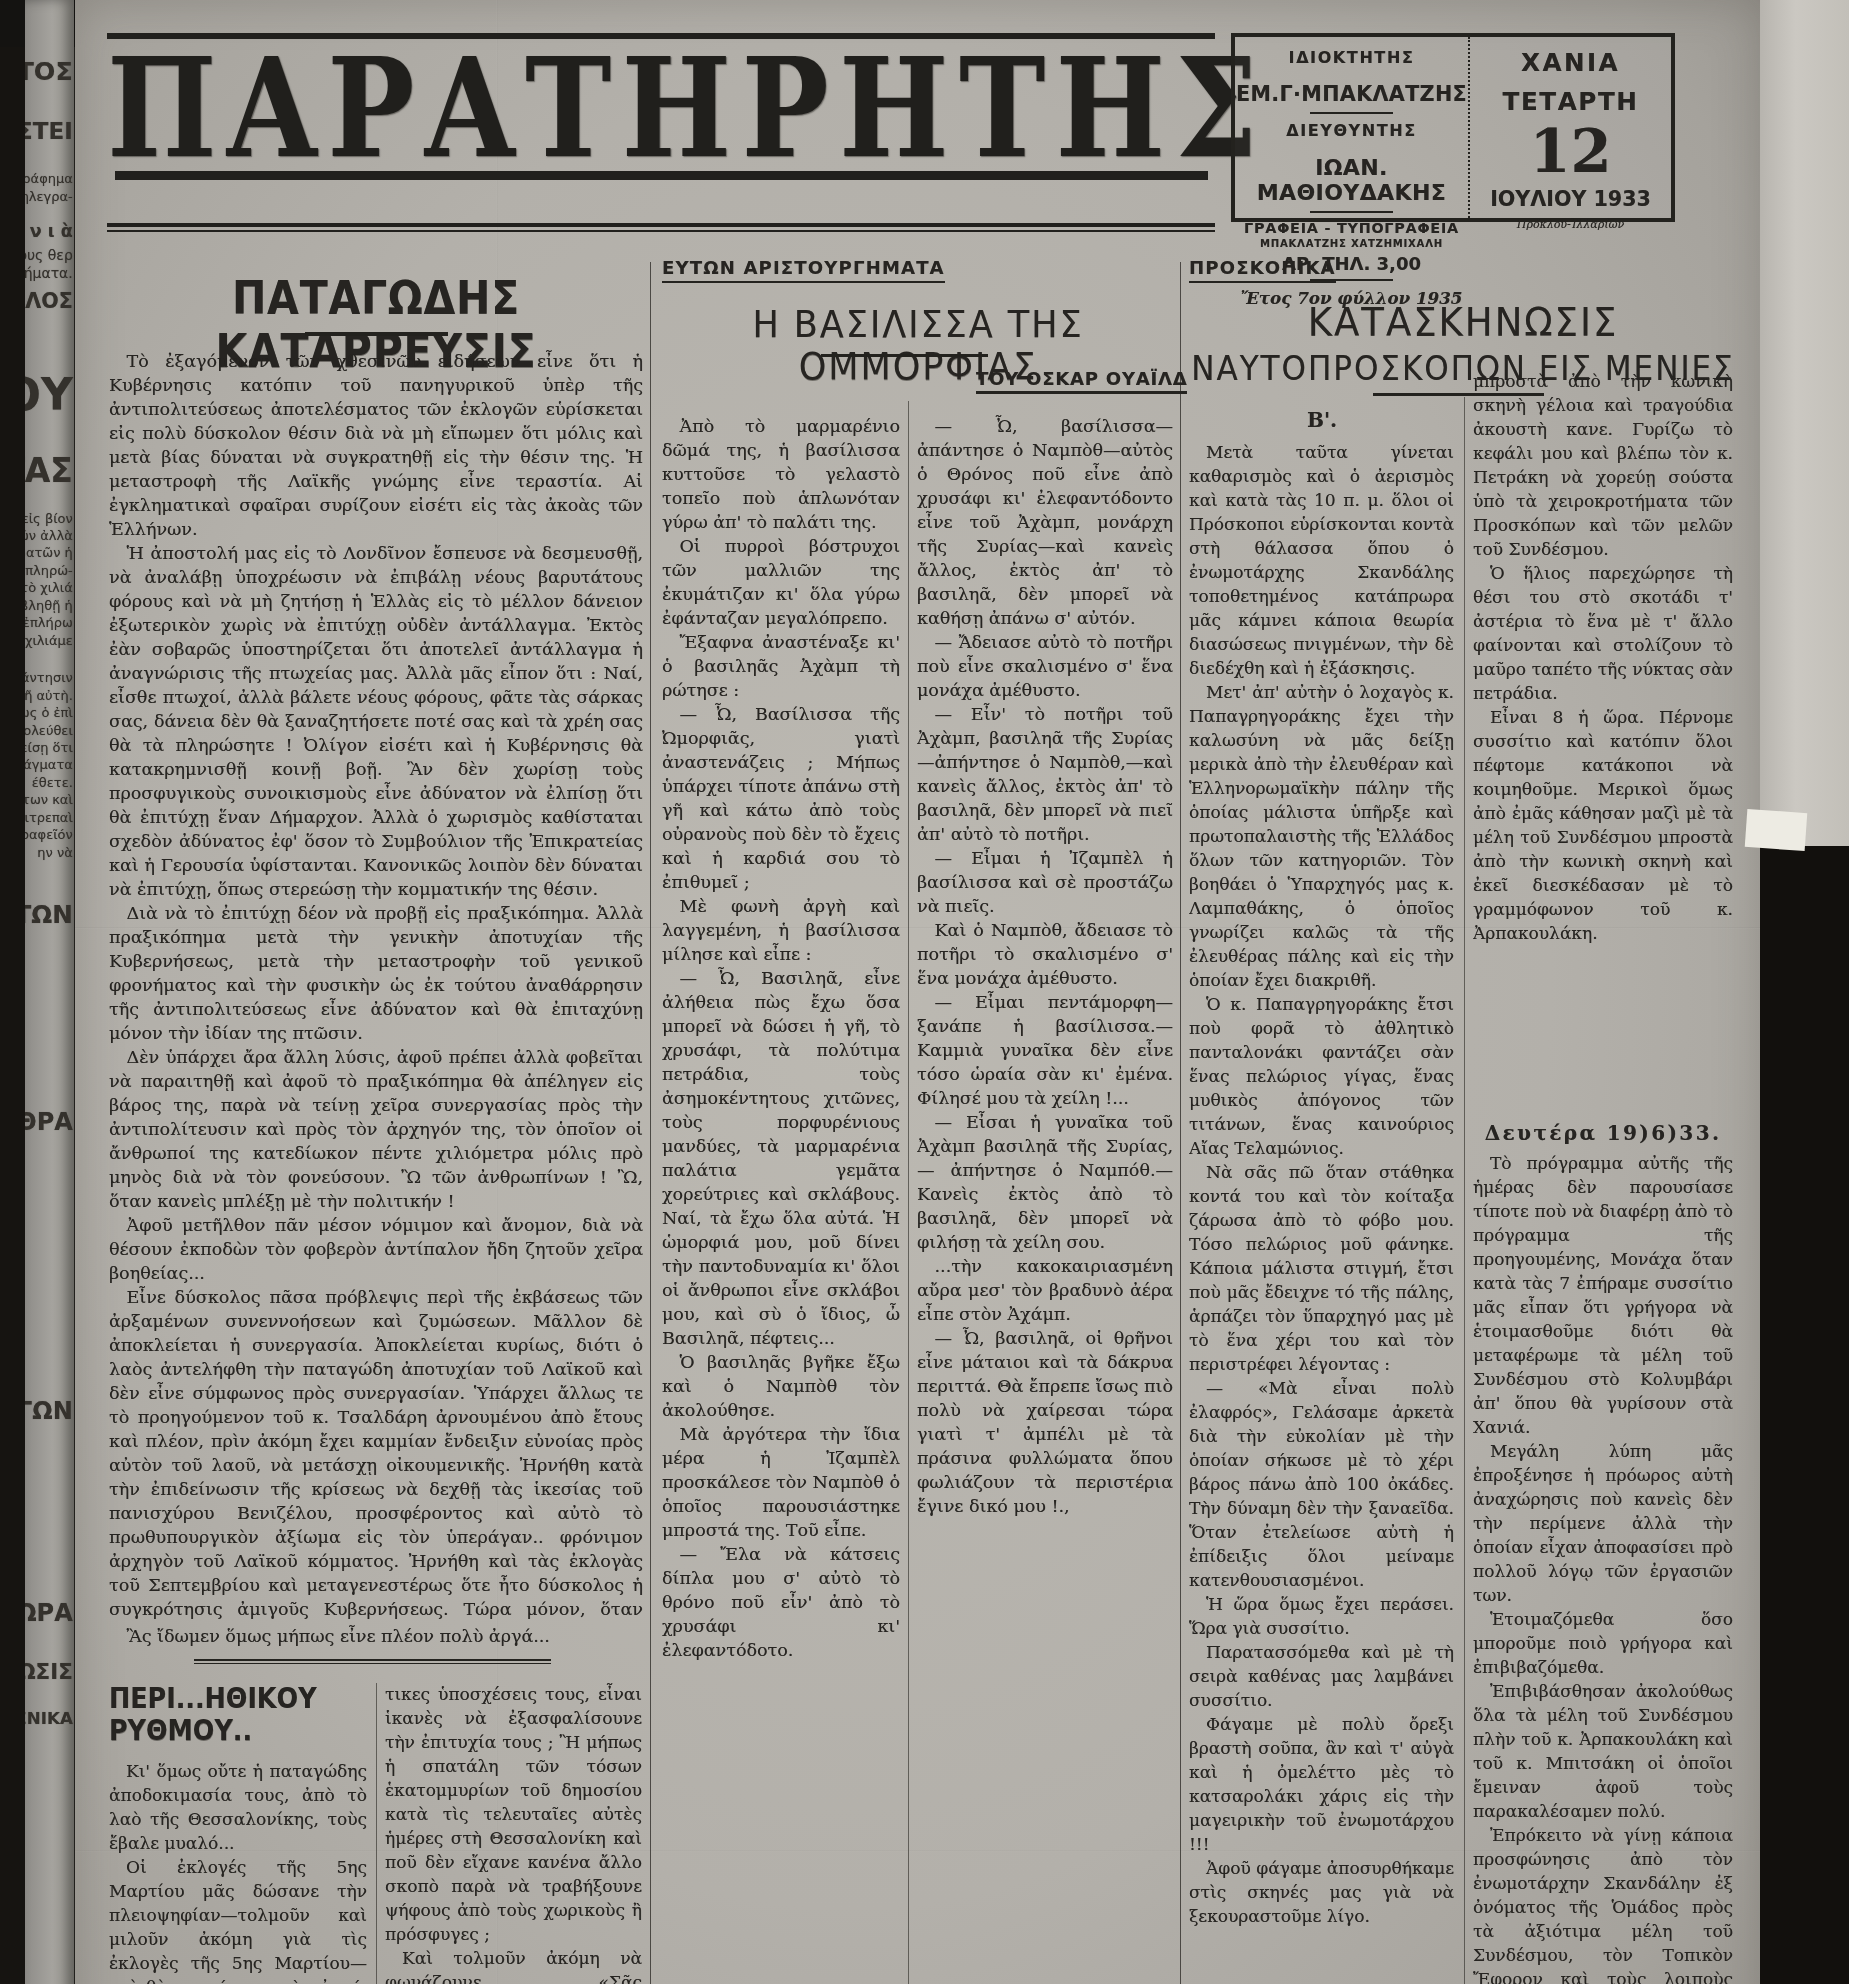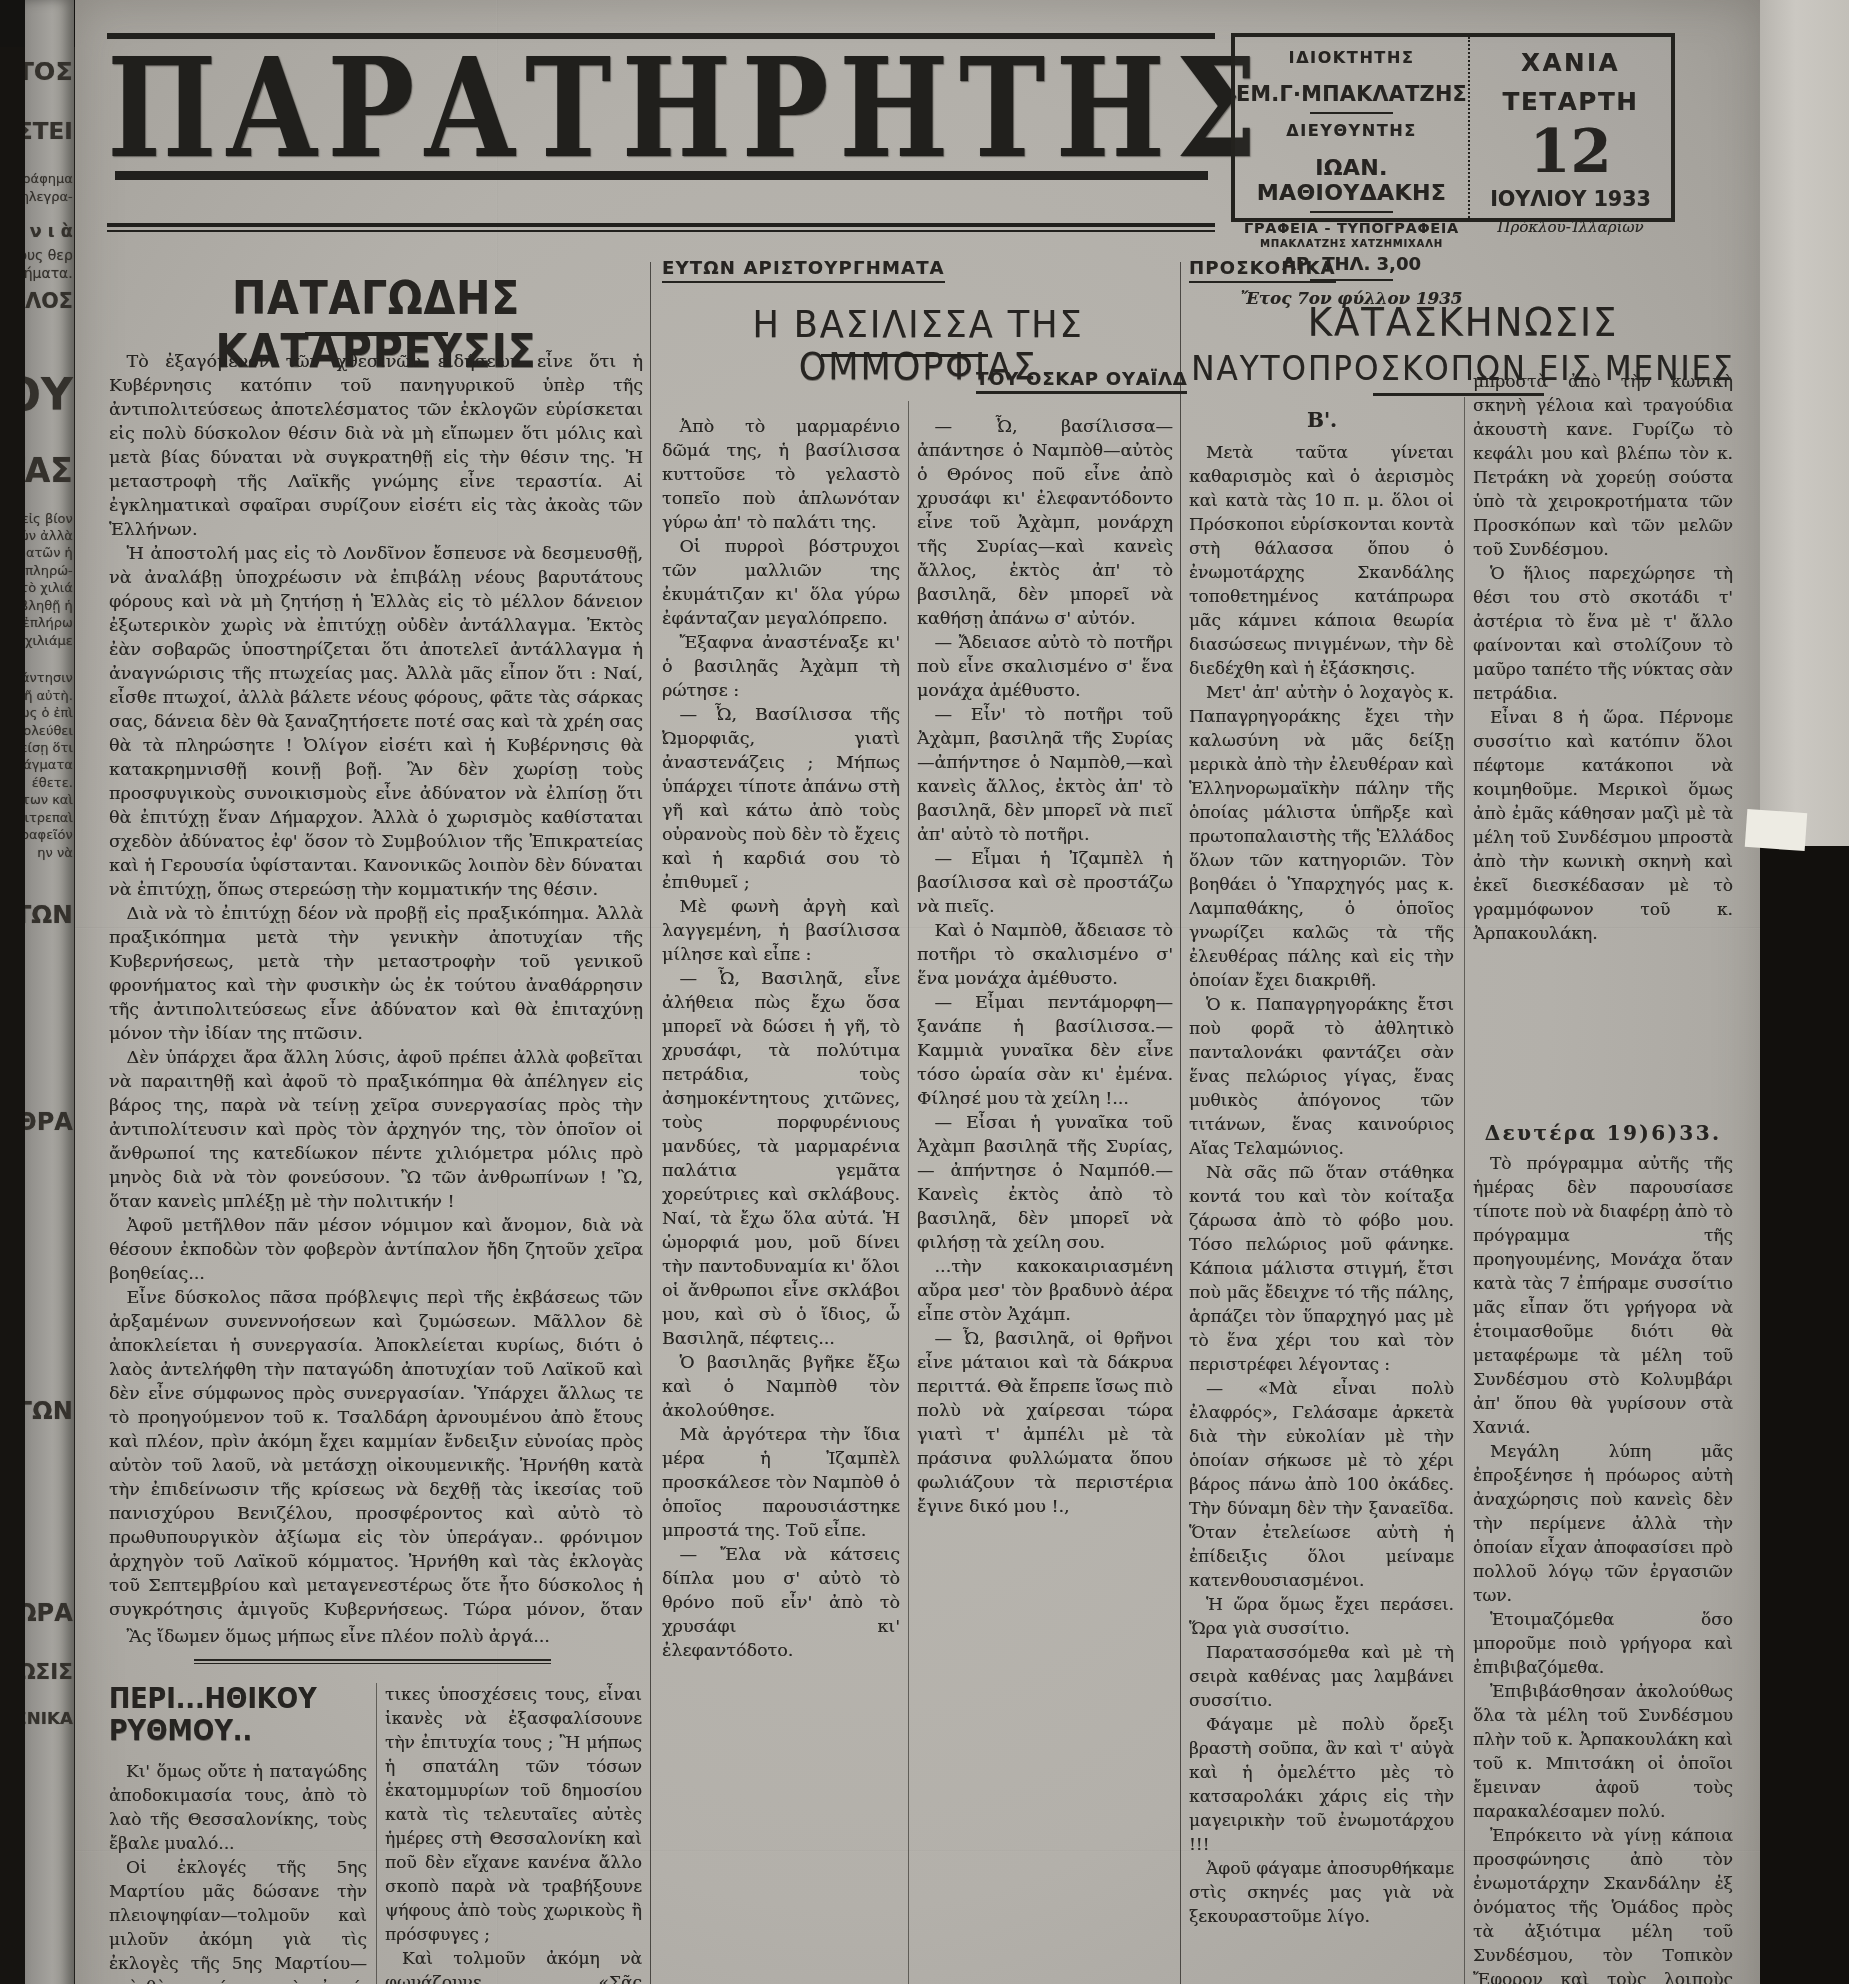--- a/index.html
+++ b/index.html
@@ -51,21 +51,21 @@
   .owner{font-size:20.6px;font-weight:700;letter-spacing:0.4px;margin-top:15px;}
   .mini-rule{width:83px;height:2px;background:#23221e;margin:6.4px auto;}
   .offices1{font-size:14.3px;font-weight:700;letter-spacing:0.8px;}
   .offices2{font-size:10px;font-weight:700;letter-spacing:0.8px;margin-top:2.4px;}
   .price{font-size:18px;font-weight:700;margin-top:4px;}
   .yearline{font-family:"DejaVu Serif",serif;font-style:italic;font-weight:700;font-size:16.7px;margin-top:7.1px;}
   .city{font-size:24.6px;font-weight:700;letter-spacing:2.4px;}
   .weekday{font-size:24.6px;font-weight:700;letter-spacing:1.6px;margin-top:10.3px;}
   .daynum{font-family:"DejaVu Serif",serif;font-size:59px;font-weight:700;line-height:60px;margin-top:5.6px;}
   .monthyear{font-size:20.6px;font-weight:700;margin-top:5.6px;}
-  .saints{font-family:"DejaVu Serif",serif;font-style:italic;font-size:15px;margin-top:6.4px;}
+  .saints{font-family:"DejaVu Serif",serif;font-style:italic;font-size:11px;margin-top:6.4px;}
   
   .vr{position:absolute;width:1.2px;background:rgba(40,38,34,.75);}
   .kicker{display:inline-block;font-family:"DejaVu Sans",sans-serif;font-weight:700;
           font-size:18px;letter-spacing:1.2px;border-bottom:2.4px double #24231f;padding-bottom:3.2px;}
   .headline-lead{position:absolute;left:34px;top:271px;width:534px;text-align:center;
                  font-family:"DejaVu Sans",sans-serif;font-weight:700;font-size:41px;
                  letter-spacing:0.8px;transform:scaleY(1.12);transform-origin:top;}
   .hl-rule{position:absolute;height:3.6px;background:#23221e;}
   .body{position:absolute;text-align:justify;white-space:pre-line;overflow:hidden;
         font-size:17.5px;line-height:24px;}

